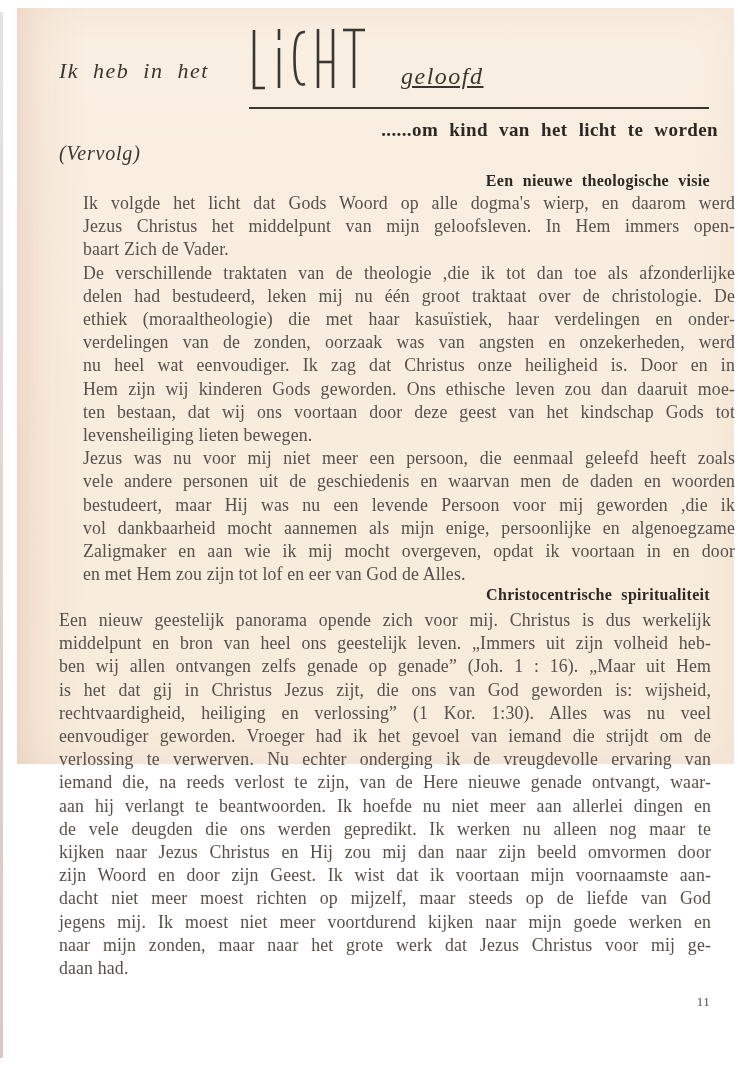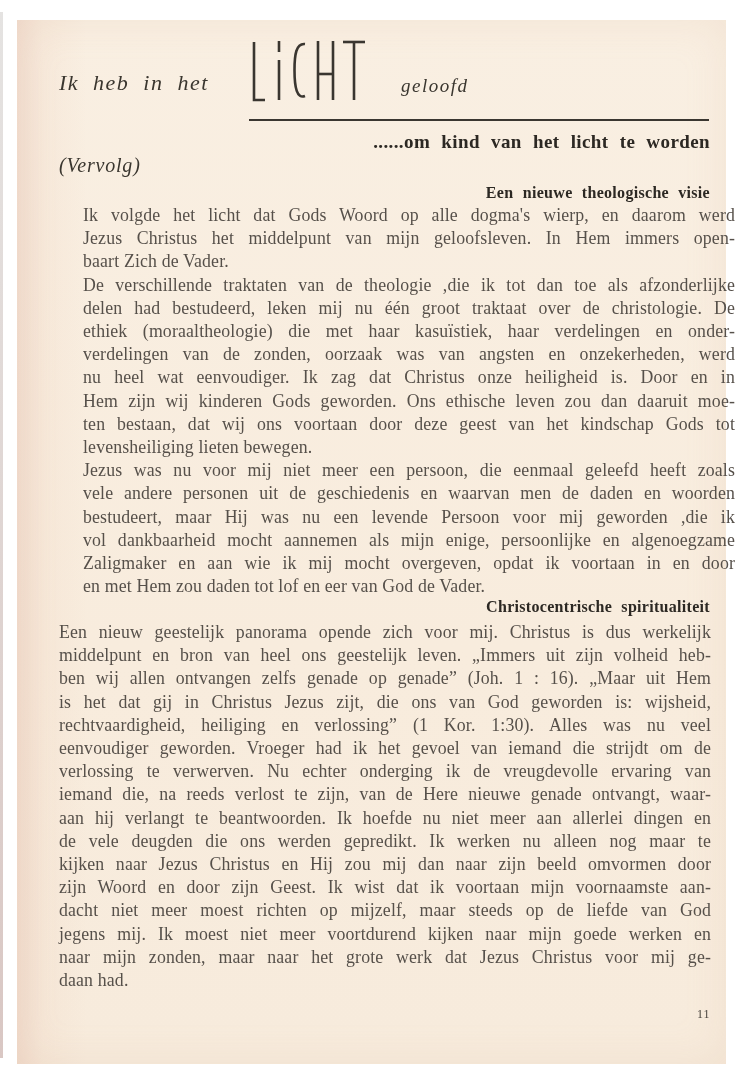--- a/index.html
+++ b/index.html
@@ -9,35 +9,36 @@
     background:#ffffff;
     overflow:hidden;
     font-family:"Liberation Serif","DejaVu Serif",serif;
   }
   
   .scan::before{
     content:"";position:absolute;left:0;top:12px;bottom:10px;width:3px;
     background:linear-gradient(rgba(110,100,92,.18),rgba(130,70,58,.30));
   }
   .page{
-    position:absolute;left:17px;top:20px;width:709px;height:1044px;
+    position:absolute;left:17px;top:8px;width:709px;height:756px;
     background:
       linear-gradient(90deg, rgba(224,178,163,.28) 0px, rgba(240,214,196,.25) 26px, rgba(0,0,0,0) 70px),
       linear-gradient(180deg, #f9efe2 0%, #f8ecdd 60%, #f7ebdc 100%);
     box-shadow:inset 0 0 40px rgba(214,178,152,.18);
+    padding-left:8px;
   }
   .pre-title{
     position:absolute;left:42px;top:50px;
     font-style:italic;font-size:22px;color:#3a362f;
     letter-spacing:1.5px;word-spacing:7px;white-space:nowrap;
   }
   .licht-logo{position:absolute;left:230px;top:19px;width:122px;height:66px;}
   .post-title{
     position:absolute;left:384px;top:55px;
-    font-style:italic;font-size:19px;color:#3a362f;letter-spacing:1.5px;
+    font-style:italic;font-size:24px;color:#3a362f;letter-spacing:1.5px;text-decoration:underline;
   }
   .rule{position:absolute;left:232px;top:99px;width:460px;height:2px;background:#3a3630;}
   .subtitle{
     position:absolute;right:16px;top:111px;
     font-weight:bold;font-size:19px;color:#2c2823;
     letter-spacing:.4px;word-spacing:6px;white-space:nowrap;
   }
   .vervolg{
     position:absolute;left:42px;top:134px;
     font-style:italic;font-size:20px;color:#3a362f;letter-spacing:.8px;
@@ -110,21 +111,21 @@
           <div class="line">verdelingen van de zonden, oorzaak was van angsten en onzekerheden, werd</div>
           <div class="line">nu heel wat eenvoudiger. Ik zag dat Christus onze heiligheid is. Door en in</div>
           <div class="line">Hem zijn wij kinderen Gods geworden. Ons ethische leven zou dan daaruit moe-</div>
           <div class="line">ten bestaan, dat wij ons voortaan door deze geest van het kindschap Gods tot</div>
           <div class="line last">levensheiliging lieten bewegen.</div>
           <div class="line">Jezus was nu voor mij niet meer een persoon, die eenmaal geleefd heeft zoals</div>
           <div class="line">vele andere personen uit de geschiedenis en waarvan men de daden en woorden</div>
           <div class="line">bestudeert, maar Hij was nu een levende Persoon voor mij geworden ,die ik</div>
           <div class="line">vol dankbaarheid mocht aannemen als mijn enige, persoonlijke en algenoegzame</div>
           <div class="line">Zaligmaker en aan wie ik mij mocht overgeven, opdat ik voortaan in en door</div>
-          <div class="line last">en met Hem zou daden tot lof en eer van God de Vader.</div>
+          <div class="line last">en met Hem zou zijn tot lof en eer van God de Alles.</div>
         </div>
     </section>
 
     <section class="sec sec1">
       <h3 class="heading">Christocentrische spiritualiteit</h3>
       <div class="body">
           <div class="line">Een nieuw geestelijk panorama opende zich voor mij. Christus is dus werkelijk</div>
           <div class="line">middelpunt en bron van heel ons geestelijk leven. „Immers uit zijn volheid heb-</div>
           <div class="line">ben wij allen ontvangen zelfs genade op genade” (Joh. 1 : 16). „Maar uit Hem</div>
           <div class="line">is het dat gij in Christus Jezus zijt, die ons van God geworden is: wijsheid,</div>

